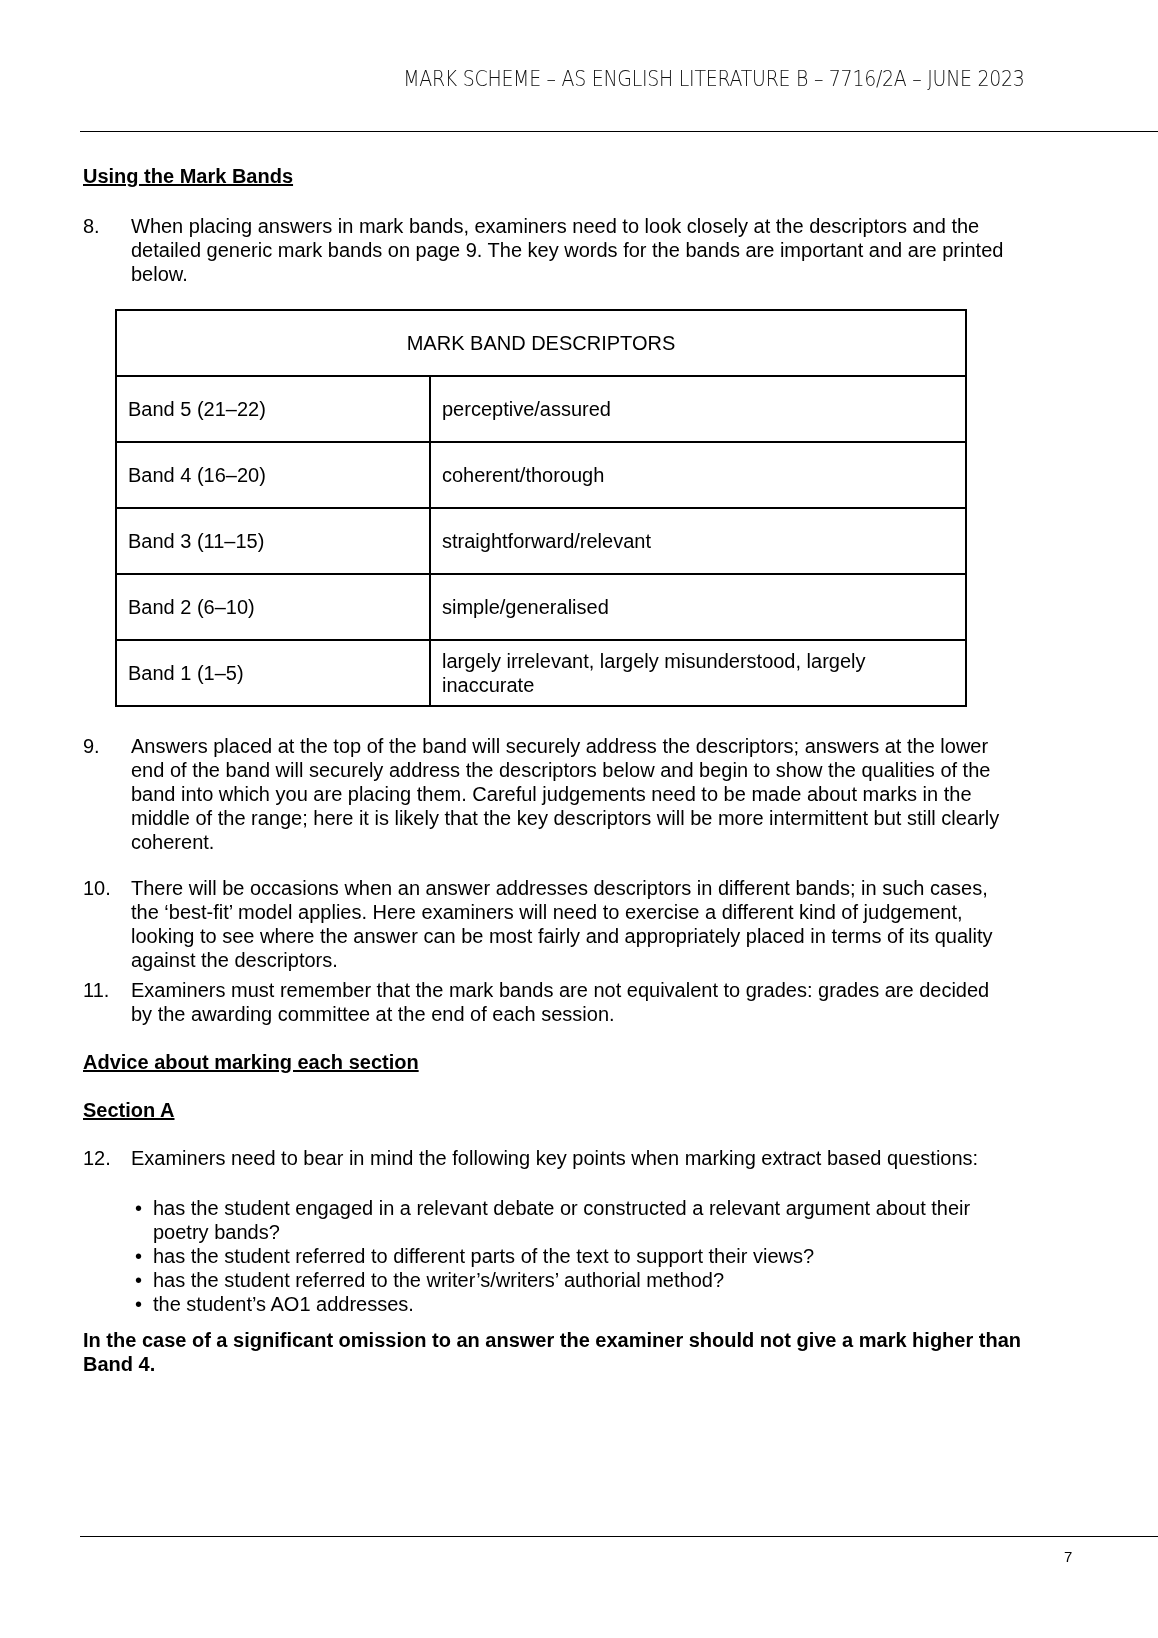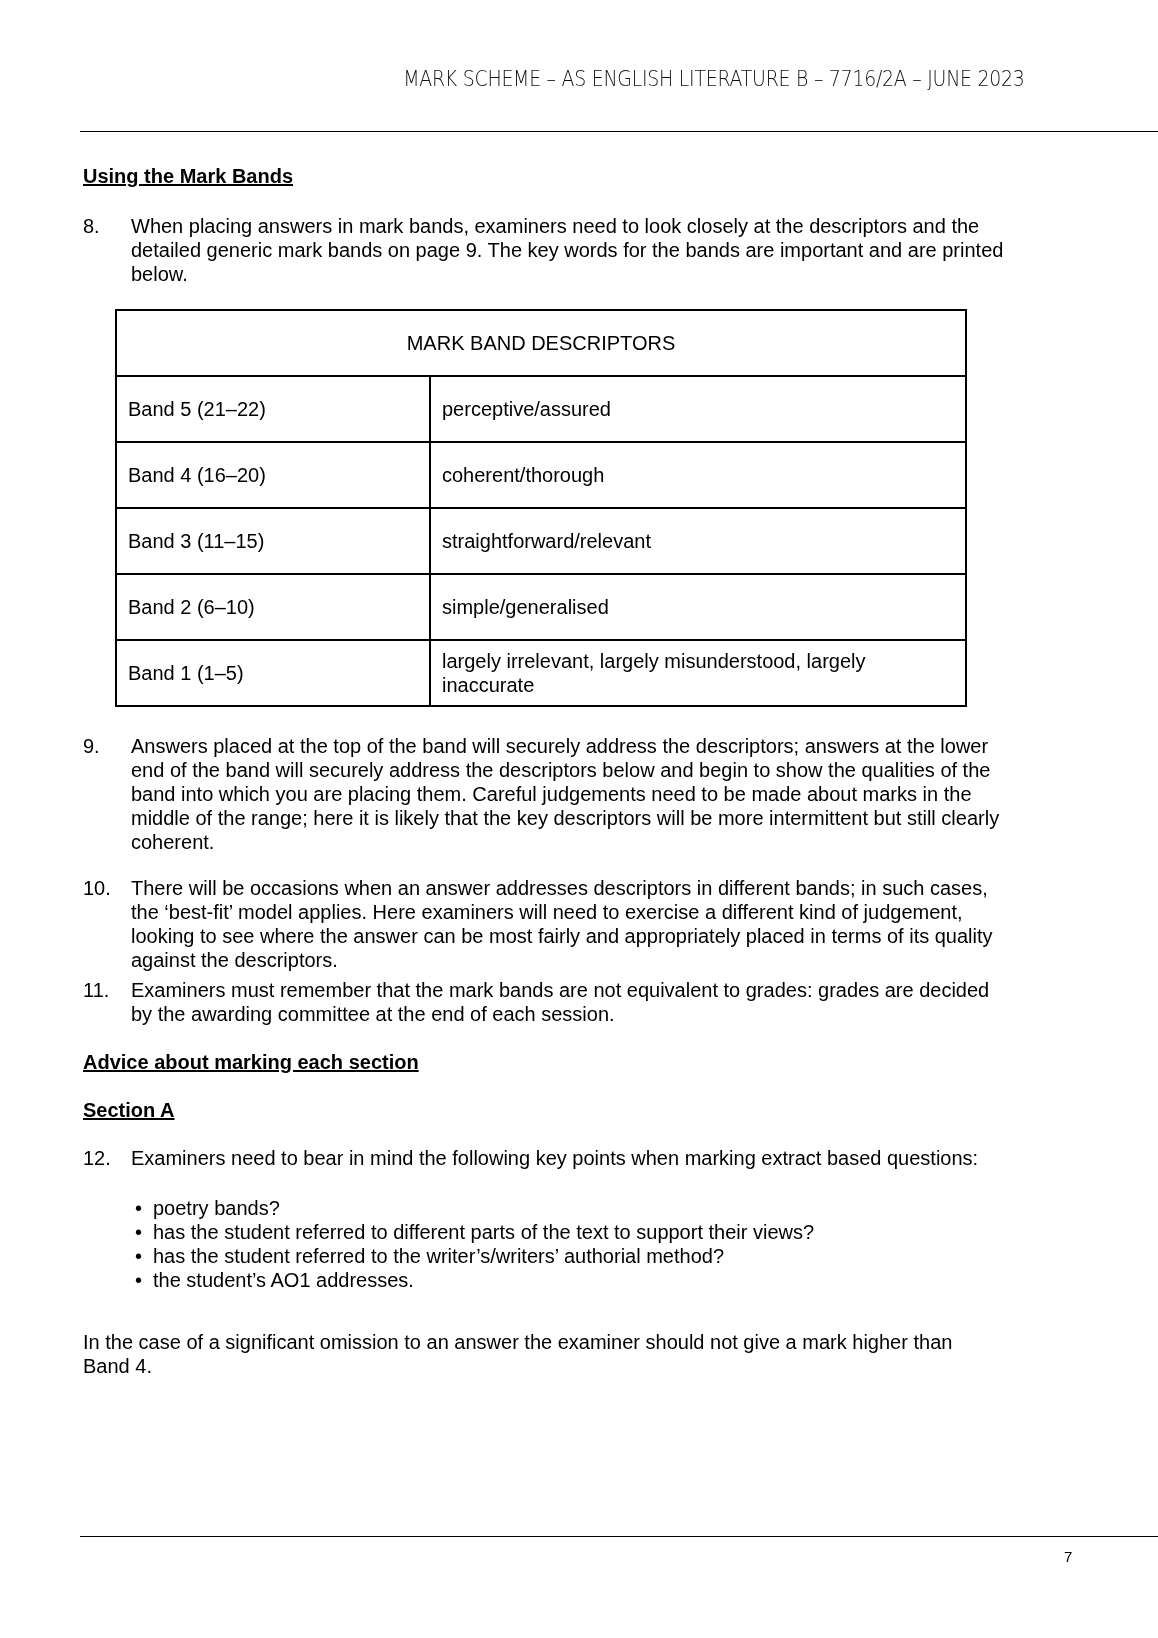--- a/index.html
+++ b/index.html
@@ -108,33 +108,34 @@
 
   <div class="para" style="margin-top:24px;">
     <span class="num">12.</span>
     <div class="ptext lines">
       <span>Examiners need to bear in mind the following key points when marking extract based questions:</span>
     </div>
   </div>
 
   <ul class="bullets" style="margin-top:26px; margin-left:48px;">
     <li class="lines">
+      <span>has the student engaged in a relevant debate or constructed a relevant argument about their</span>
       <span>poetry bands?</span>
     </li>
     <li class="lines">
       <span>has the student referred to different parts of the text to support their views?</span>
     </li>
     <li class="lines">
       <span>has the student referred to the writer’s/writers’ authorial method?</span>
     </li>
     <li class="lines">
       <span>the student’s AO1 addresses.</span>
     </li>
   </ul>
 
-  <div class="lines" style="margin-top:38px;">
+  <div class="lines" style="margin-top:12px;font-weight:bold;">
     <span>In the case of a significant omission to an answer the examiner should not give a mark higher than</span>
     <span>Band 4.</span>
   </div>
 </div>
 
 <div class="rule bottom"></div>
 <div class="page-num">7</div>
 
 </body></html>

